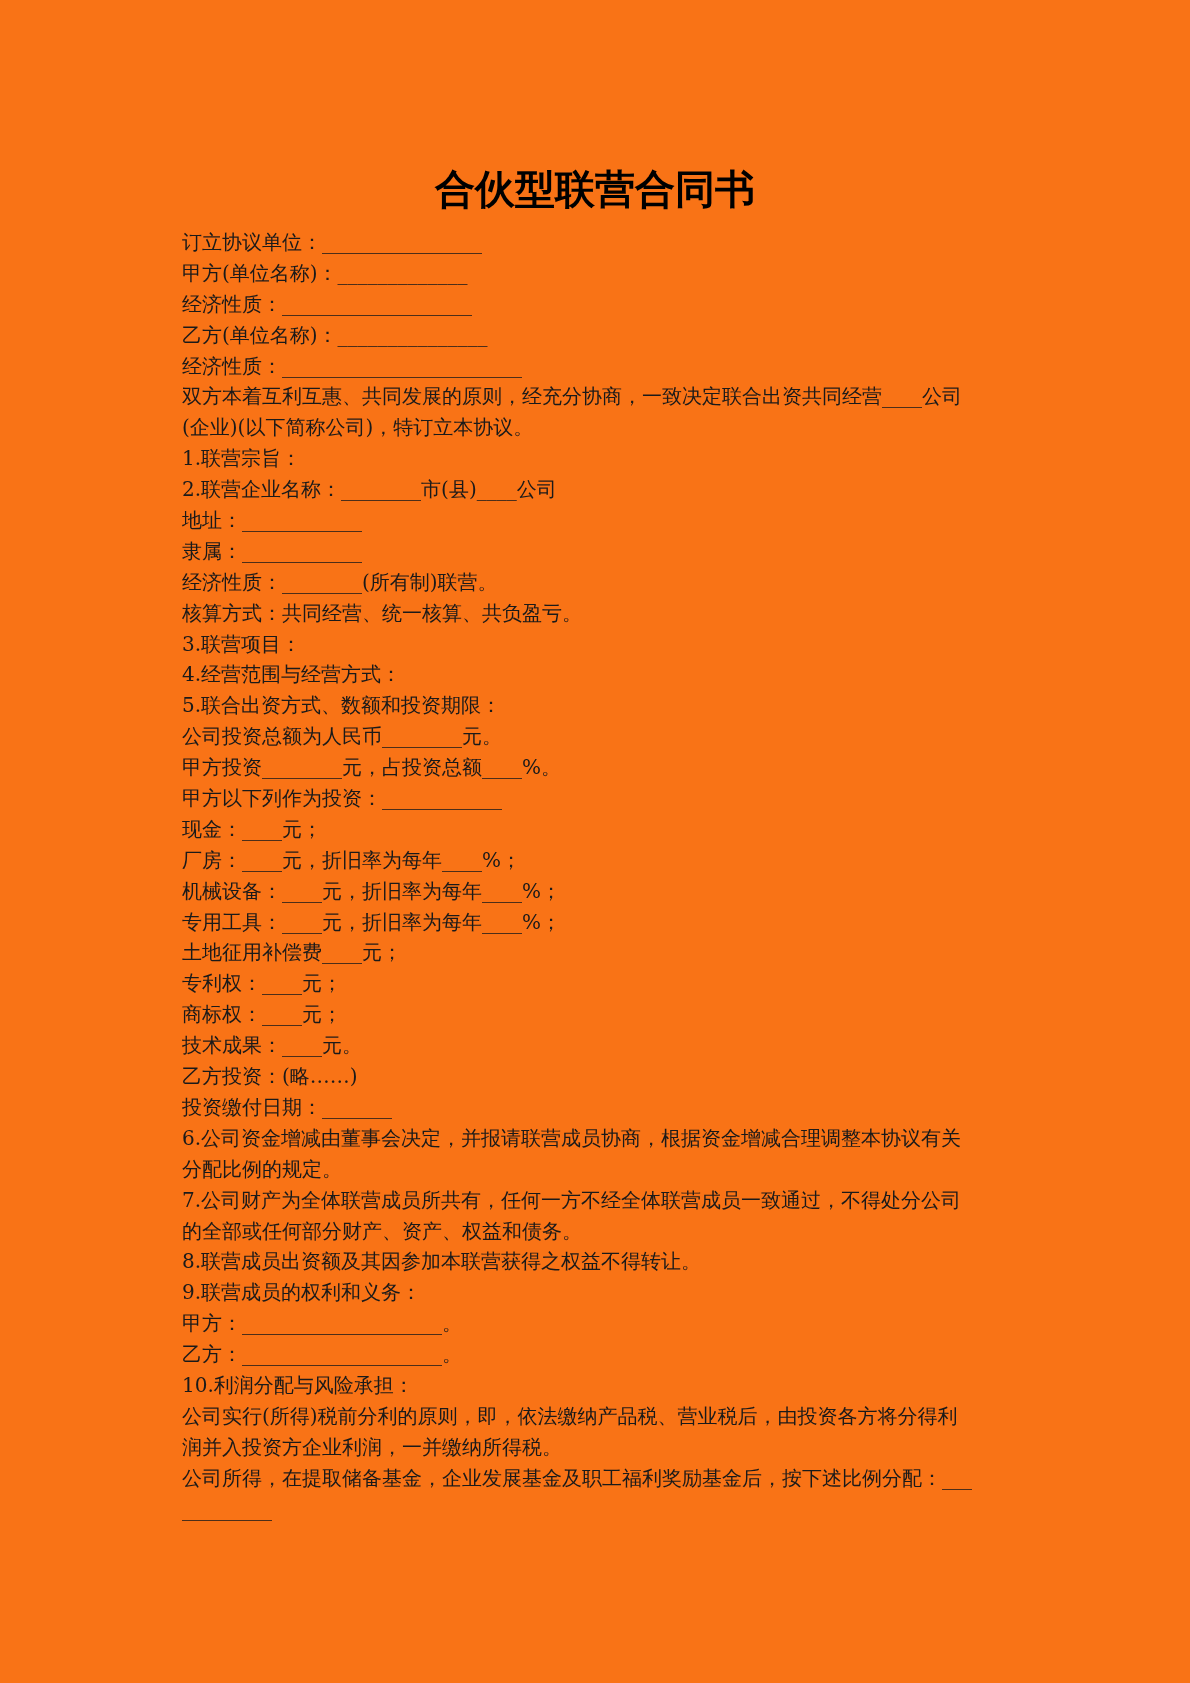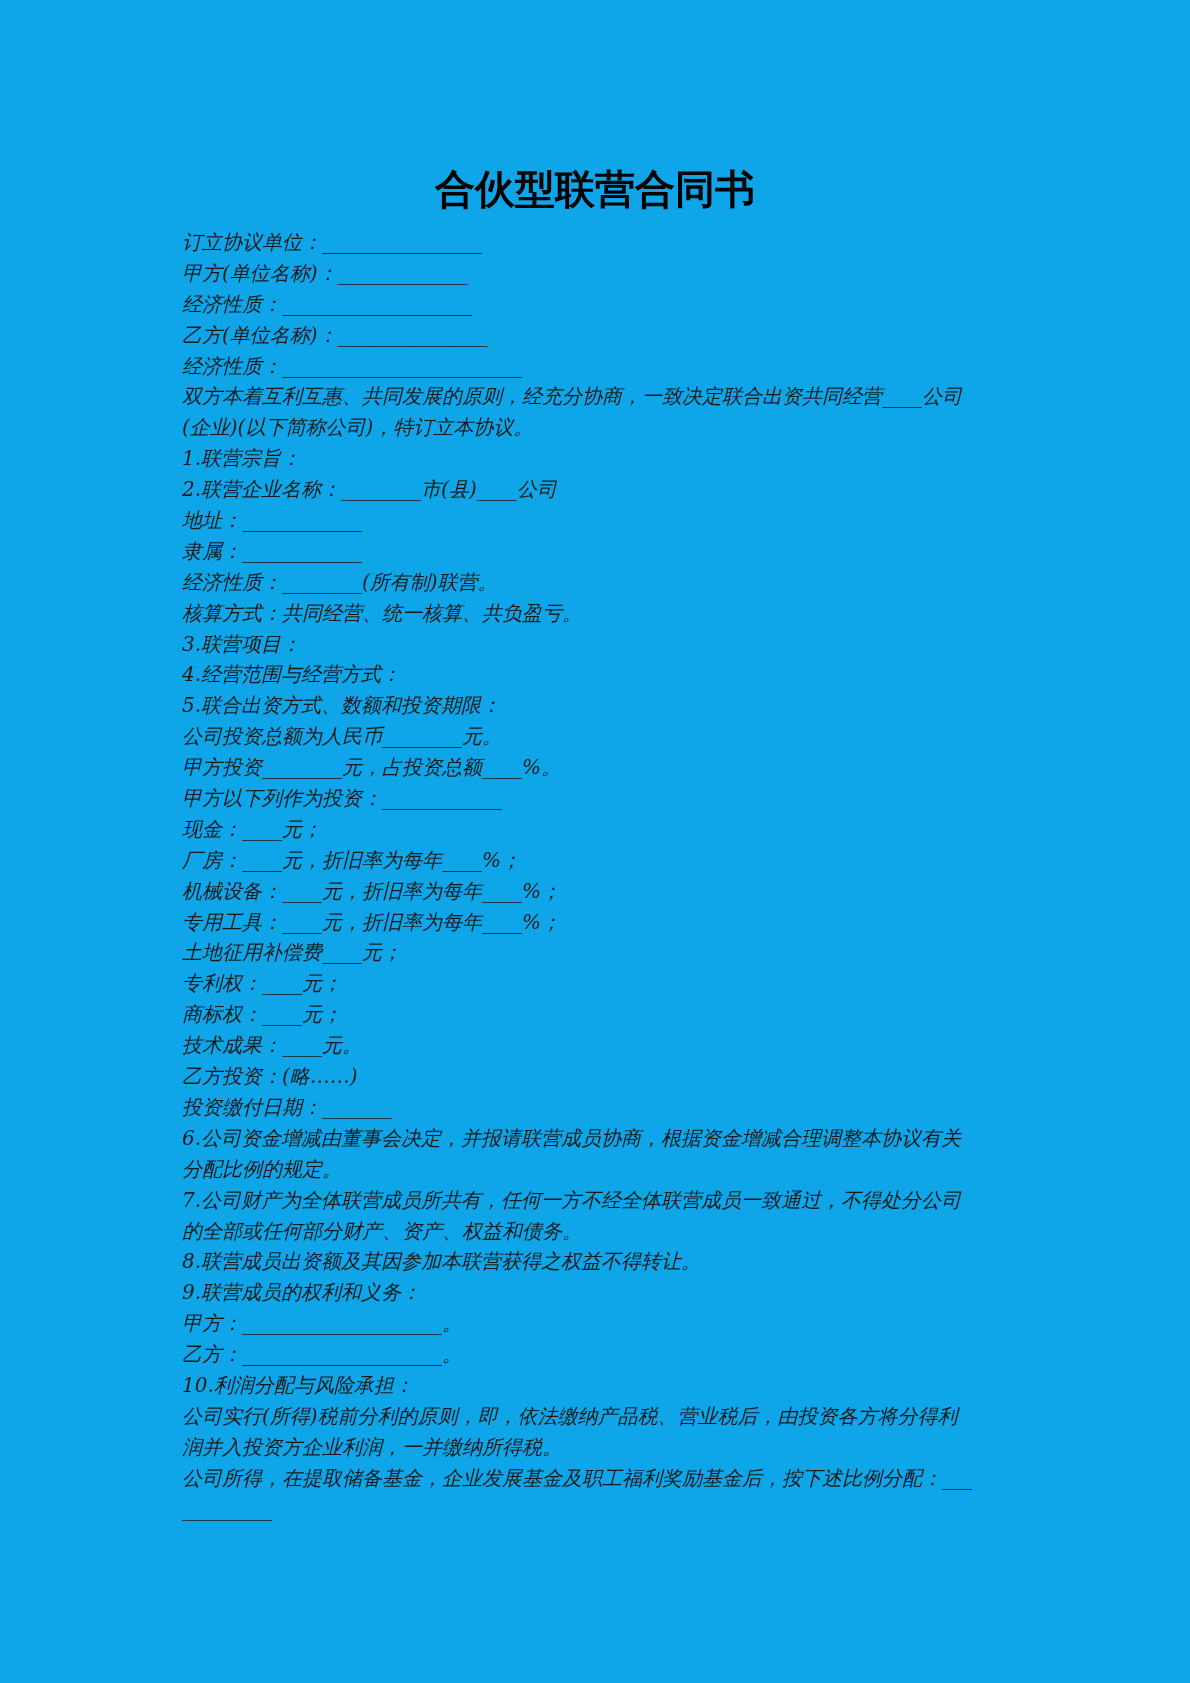--- a/index.html
+++ b/index.html
@@ -1,30 +1,30 @@
 <!DOCTYPE html>
 <html><head>
   <meta charset="utf-8">
   <style>
     html, body { margin: 0; padding: 0; background: #ffffff; }
     body { width: 1190px; height: 1683px; position: relative; overflow: hidden; }
     .page {
       position: absolute; left: 0; top: 0; width: 1190px; height: 1683px;
-      background: #0ea5e9; color: #1a1a1a;
+      background: #f97316; color: #1a1a1a;
       font-family: "DejaVu Serif", "Liberation Serif", serif;
     }
     .title {
       position: absolute; left: 0; width: 1190px; top: 164px;
       text-align: center; font-size: 40px; font-weight: bold; line-height: 50px;
       letter-spacing: 0px; color: #000;
       font-family: "DejaVu Sans", "Liberation Sans", sans-serif;
     }
     .body {
       position: absolute; left: 182px; top: 227px; width: 830px;
-      font-size: 20px; line-height: 30.9px; white-space: pre; font-style: italic;
+      font-size: 20px; line-height: 30.9px; white-space: pre;
     }
     .line { height: 30.9px; }
   </style>
 </head>
 <body>
 
 <div class="page">
   <div class="title">合伙型联营合同书</div>
   <div class="body" id="doc-body"><div class="line">订立协议单位：________________</div><div class="line">甲方(单位名称)：_____________</div><div class="line">经济性质：___________________</div><div class="line">乙方(单位名称)：_______________</div><div class="line">经济性质：________________________</div><div class="line">双方本着互利互惠、共同发展的原则，经充分协商，一致决定联合出资共同经营____公司</div><div class="line">(企业)(以下简称公司)，特订立本协议。</div><div class="line">1.联营宗旨：</div><div class="line">2.联营企业名称：________市(县)____公司</div><div class="line">地址：____________</div><div class="line">隶属：____________</div><div class="line">经济性质：________(所有制)联营。</div><div class="line">核算方式：共同经营、统一核算、共负盈亏。</div><div class="line">3.联营项目：</div><div class="line">4.经营范围与经营方式：</div><div class="line">5.联合出资方式、数额和投资期限：</div><div class="line">公司投资总额为人民币________元。</div><div class="line">甲方投资________元，占投资总额____%。</div><div class="line">甲方以下列作为投资：____________</div><div class="line">现金：____元；</div><div class="line">厂房：____元，折旧率为每年____%；</div><div class="line">机械设备：____元，折旧率为每年____%；</div><div class="line">专用工具：____元，折旧率为每年____%；</div><div class="line">土地征用补偿费____元；</div><div class="line">专利权：____元；</div><div class="line">商标权：____元；</div><div class="line">技术成果：____元。</div><div class="line">乙方投资：(略……)</div><div class="line">投资缴付日期：_______</div><div class="line">6.公司资金增减由董事会决定，并报请联营成员协商，根据资金增减合理调整本协议有关</div><div class="line">分配比例的规定。</div><div class="line">7.公司财产为全体联营成员所共有，任何一方不经全体联营成员一致通过，不得处分公司</div><div class="line">的全部或任何部分财产、资产、权益和债务。</div><div class="line">8.联营成员出资额及其因参加本联营获得之权益不得转让。</div><div class="line">9.联营成员的权利和义务：</div><div class="line">甲方：____________________。</div><div class="line">乙方：____________________。</div><div class="line">10.利润分配与风险承担：</div><div class="line">公司实行(所得)税前分利的原则，即，依法缴纳产品税、营业税后，由投资各方将分得利</div><div class="line">润并入投资方企业利润，一并缴纳所得税。</div><div class="line">公司所得，在提取储备基金，企业发展基金及职工福利奖励基金后，按下述比例分配：___</div><div class="line">_________</div></div>
 </div>

